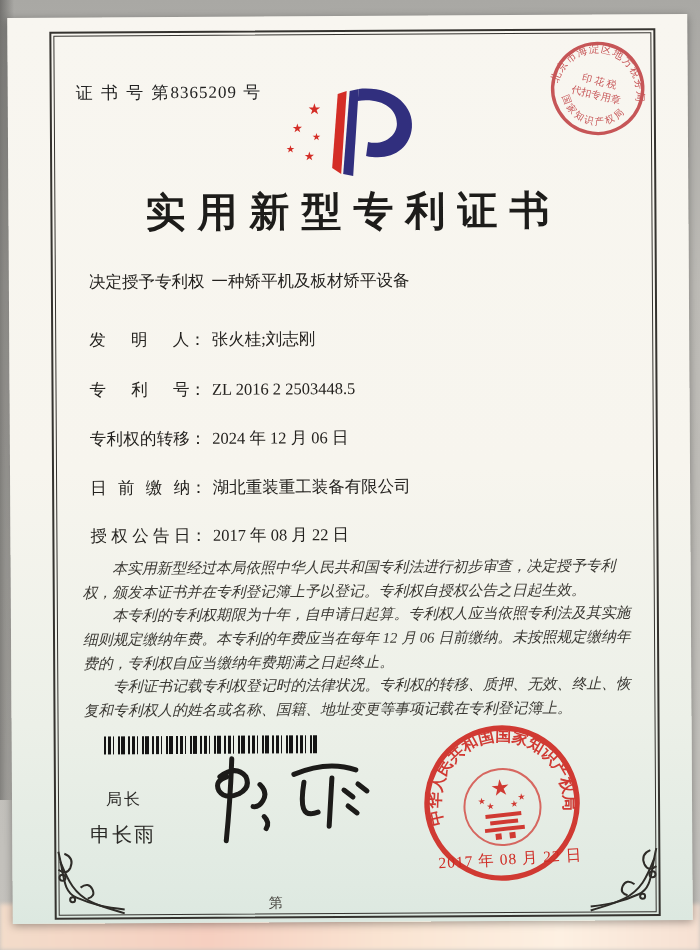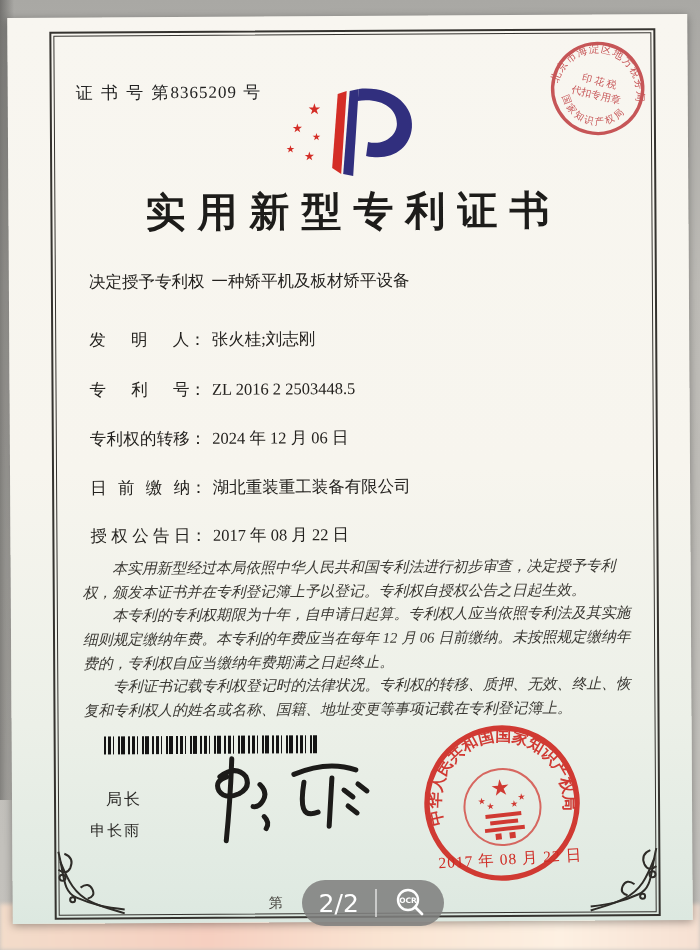--- a/index.html
+++ b/index.html
@@ -39,21 +39,21 @@
   .barcode { position:absolute; left:48px; top:703px; width:214px; height:18px;
       background:repeating-linear-gradient(90deg,
         #141414 0 2px, transparent 2px 4px,
         #141414 4px 7px, transparent 7px 9px,
         #141414 9px 10px, transparent 10px 14px,
         #141414 14px 16px, transparent 16px 17px,
         #141414 17px 21px, transparent 21px 24px); }
   
   .sig-title { position:absolute; left:50px; top:756px; font-size:16px; color:#2b2a27; letter-spacing:2px;
                font-family:"Liberation Sans","DejaVu Sans",sans-serif; }
-  .sig-name  { position:absolute; left:34px; top:788px; font-size:15px; color:#2b2a27; letter-spacing:2px;
+  .sig-name  { position:absolute; left:34px; top:788px; font-size:20px; color:#2b2a27; letter-spacing:2px;
                font-family:"Liberation Sans","DejaVu Sans",sans-serif; }
   .sig-hand  { position:absolute; left:130px; top:718px; width:210px; height:100px; }
   
   .tax-stamp { position:absolute; left:496px; top:8px; width:100px; height:100px;
                transform:rotate(14deg); opacity:.88; }
   .office-seal { position:absolute; left:366px; top:692px; width:160px; height:160px;
                  transform:rotate(-6deg); opacity:.92; }
   .seal-date { position:absolute; left:382px; top:818px; font-size:15.5px; color:#cf2b24;
                letter-spacing:1px; transform:rotate(-3deg); white-space:nowrap; }
   
@@ -199,22 +199,13 @@
           <path d="M26,40 q8,-6 12,2 q3,7 -5,9"></path>
           <circle cx="8" cy="30" r="3"></circle>
           <circle cx="18" cy="52" r="2.5"></circle>
         </g>
       </svg>
 
       <div class="footer-char">第</div>
     </div>
   </div>
 
-  <div class="pill">
-    <span class="page">2/2</span>
-    <span class="divider"></span>
-    <svg width="34" height="34" viewBox="0 0 34 34">
-      <circle cx="15" cy="14" r="10" fill="none" stroke="#fff" stroke-width="2.4"></circle>
-      <line x1="22" y1="21" x2="29" y2="28" stroke="#fff" stroke-width="2.8" stroke-linecap="round"></line>
-      <text x="15" y="17" font-size="7.5" font-weight="bold" fill="#fff" text-anchor="middle" font-family="DejaVu Sans, sans-serif">OCR</text>
-    </svg>
-  </div>
 </div>
 
 </body></html>

